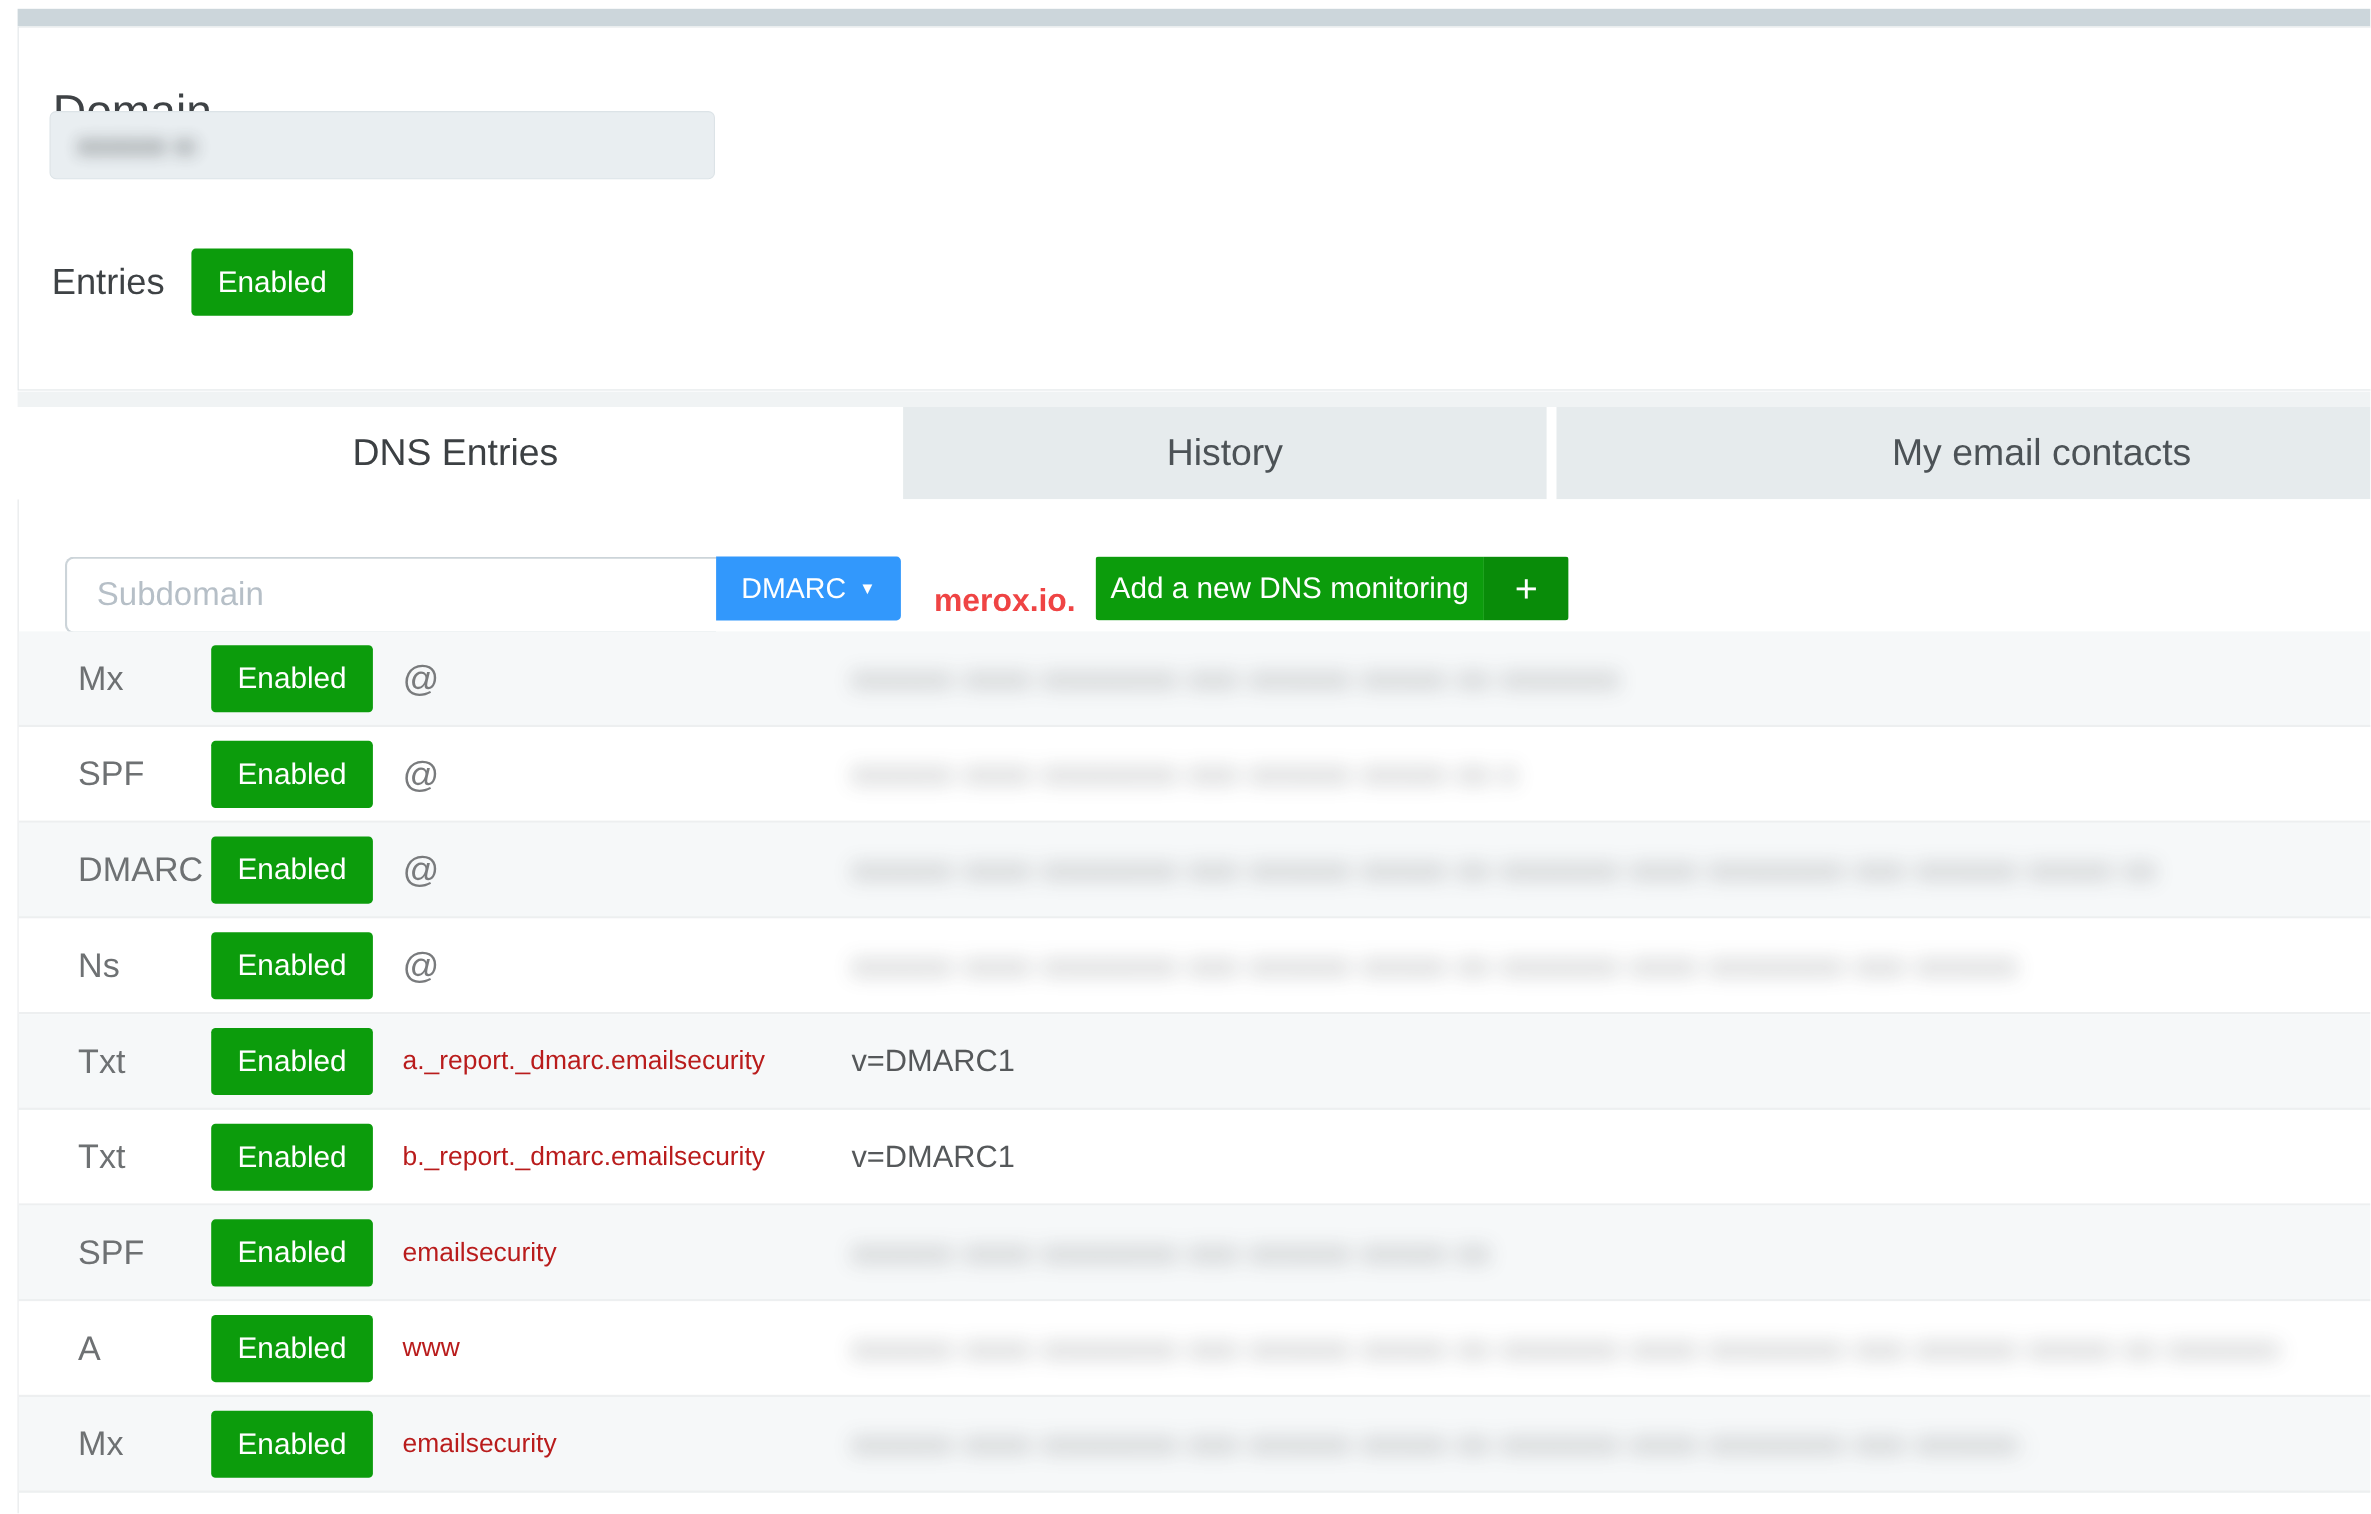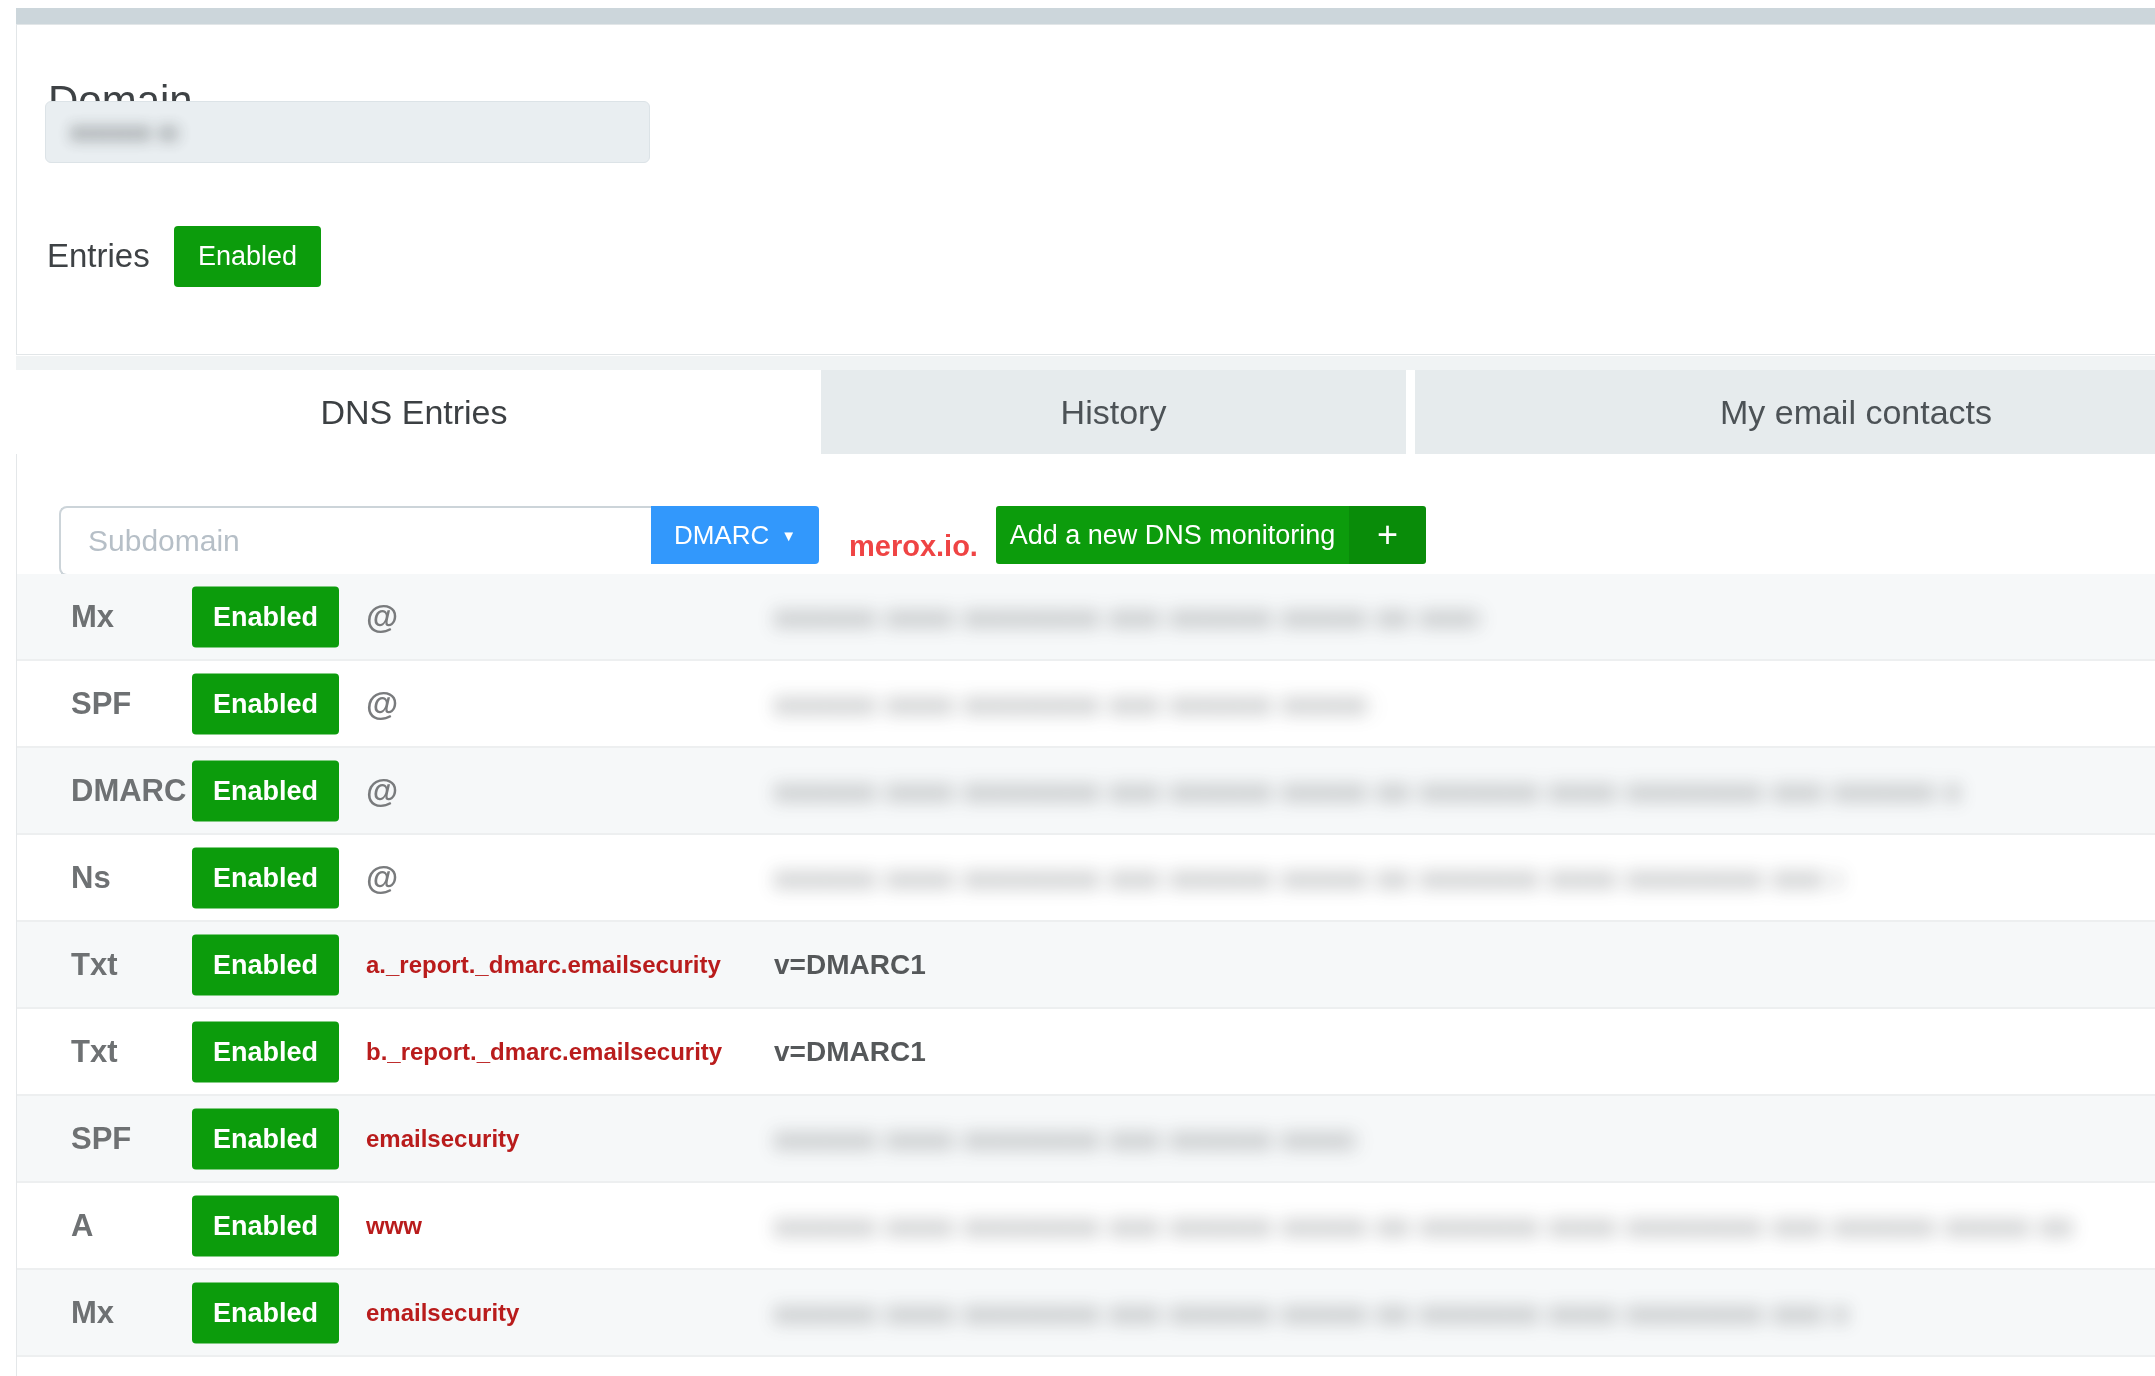--- a/index.html
+++ b/index.html
@@ -62,21 +62,21 @@
         align-items:stretch;padding:0;border-radius:3px;overflow:hidden;background:none;justify-content:space-between;}
   .add-label{flex:1 1 auto;background:var(--green);display:flex;align-items:center;
         justify-content:center;font-size:27px;color:#fff;}
   .add-plus{width:77px;background:var(--green-dark);display:flex;align-items:center;
         justify-content:center;font-size:36px;color:#fff;font-weight:500;}
 
   
   .dns-table{position:absolute;left:0;right:0;top:120px;}
   .row{position:relative;height:87px;border-bottom:2px solid var(--line);background:#fff;cursor:pointer;}
   .row.alt{background:var(--row-alt);}
-  .cell,.badge,.smudge{position:absolute;top:50%;transform:translateY(-50%);white-space:nowrap;font-weight:bold;}
+  .cell,.badge,.smudge{position:absolute;top:50%;transform:translateY(-50%);white-space:nowrap;}
   .cell.type{left:54px;font-size:31px;color:var(--txt-gray);}
   .badge{left:175px;width:147px;height:61px;background:var(--green);color:#fff;font-size:27px;
         display:flex;align-items:center;justify-content:center;border-radius:4px;}
   .cell.sub{left:349px;font-size:24px;color:#b91c1c;}
   .cell.sub.at{font-size:33px;color:#797b7d;}
   .cell.val{left:757px;font-size:28px;color:#55585a;}
   .smudge{left:757px;height:46px;line-height:46px;overflow:hidden;filter:blur(9px);opacity:.55;
         color:#3c4145;font-size:29px;letter-spacing:1px;user-select:none;}
 </style>
 </head>

